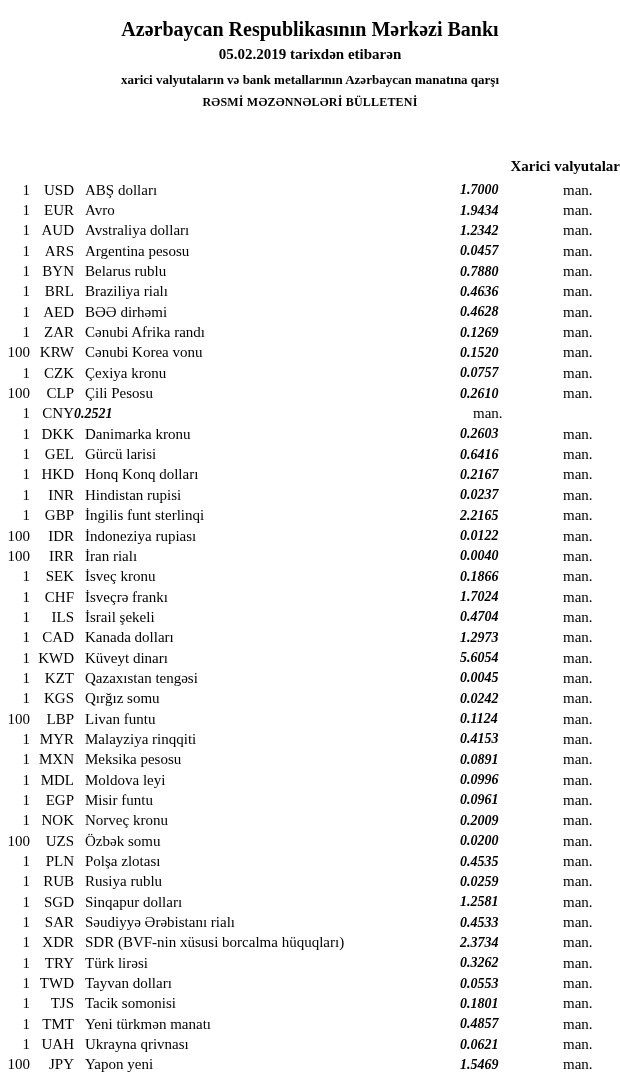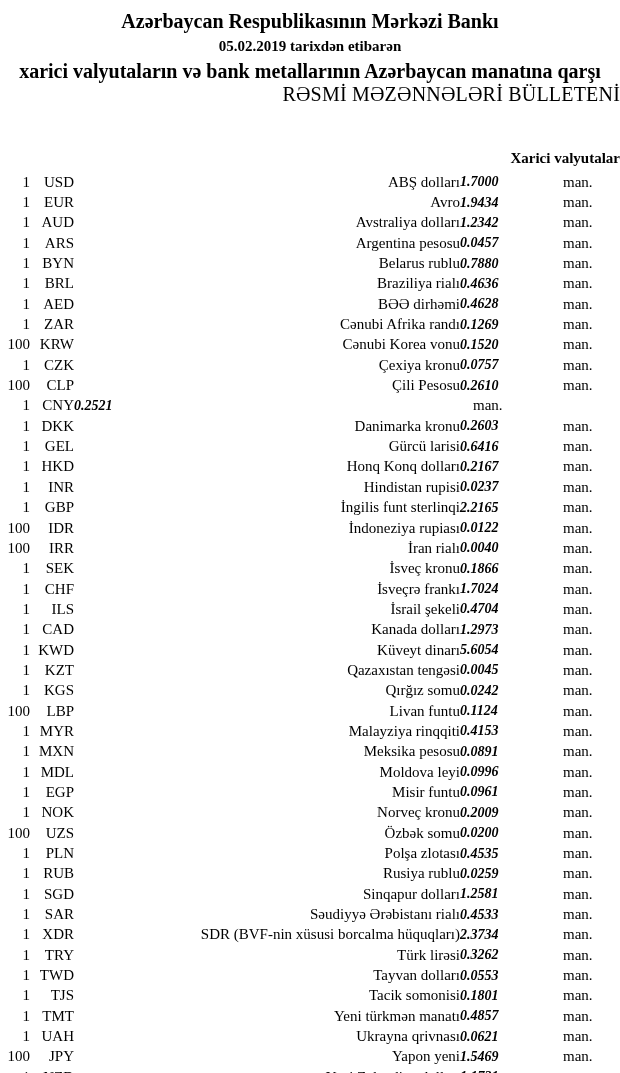--- a/index.html
+++ b/index.html
@@ -12,40 +12,40 @@
     color: #000000;
     font-family: "Liberation Serif", "DejaVu Serif", serif;
     overflow: hidden;
   }
   .doc-header { text-align: center; }
   .doc-title {
     padding-top: 10px;
     font-size: 20px;
     line-height: 22px;
     font-weight: bold;
+    margin-top: 8px;
   }
   .doc-date {
     margin-top: 6px;
     font-size: 15px;
     line-height: 17px;
     font-weight: bold;
   }
   .doc-subtitle {
     margin-top: 8px;
-    font-size: 20px;
+    font-size: 13px;
     line-height: 17px;
     font-weight: bold;
   }
   .doc-bulletin {
     margin-top: 5px;
-    font-size: 20px;
+    font-size: 12px;
     line-height: 18px;
-    font-weight: normal;
+    font-weight: bold;
     letter-spacing: 0.2px;
-    text-align: right;
   }
   .section-title {
     margin-top: 47px;
     text-align: right;
     font-size: 15px;
     line-height: 17px;
     font-weight: bold;
   }
   .rates-table {
     margin-top: 5px;
@@ -53,21 +53,21 @@
   }
   .rate-row {
     display: grid;
     grid-template-columns: 30px 44px 1fr 90px 54px;
     align-items: center;
     height: 20.35px;
     font-size: 15px;
   }
   .cell-qty   { text-align: right; }
   .cell-code  { text-align: right; }
-  .cell-name  { text-align: right; padding-left: 11px; white-space: nowrap; overflow: hidden; }
+  .cell-name  { text-align: left; padding-left: 11px; white-space: nowrap; overflow: hidden; }
   .cell-rate  { font-weight: bold; font-style: italic; font-size: 14px; }
   .cell-unit  { text-align: left; padding-left: 13px; }
 </style>
 </head>
 <body>
 
 <div class="page">
   <div class="doc-header">
     <div class="doc-title">Azərbaycan Respublikasının Mərkəzi Bankı</div>
     <div class="doc-date">05.02.2019 tarixdən etibarən</div>

